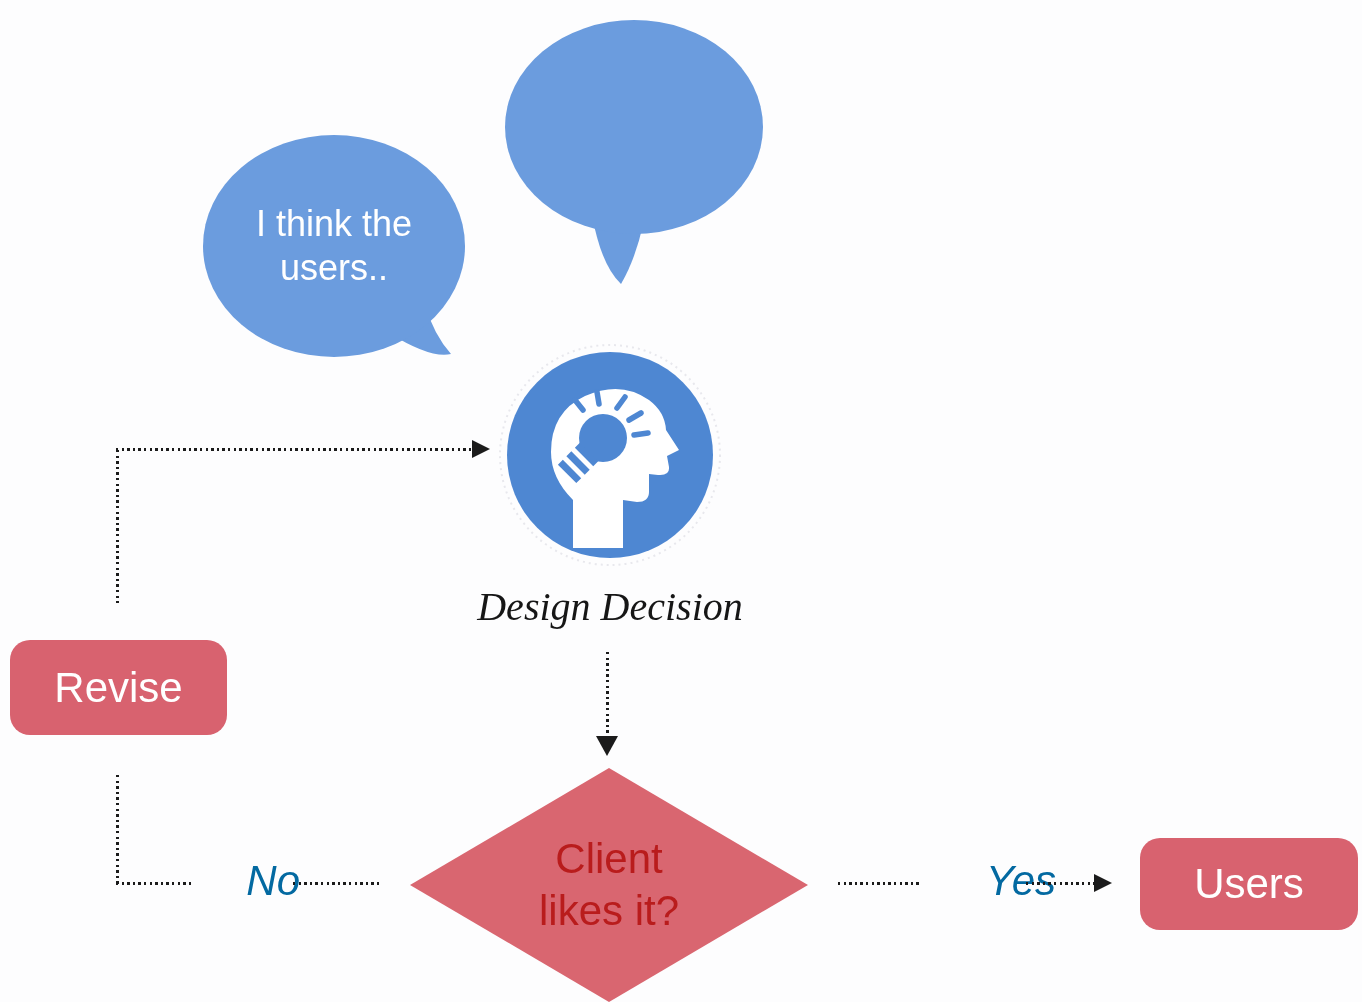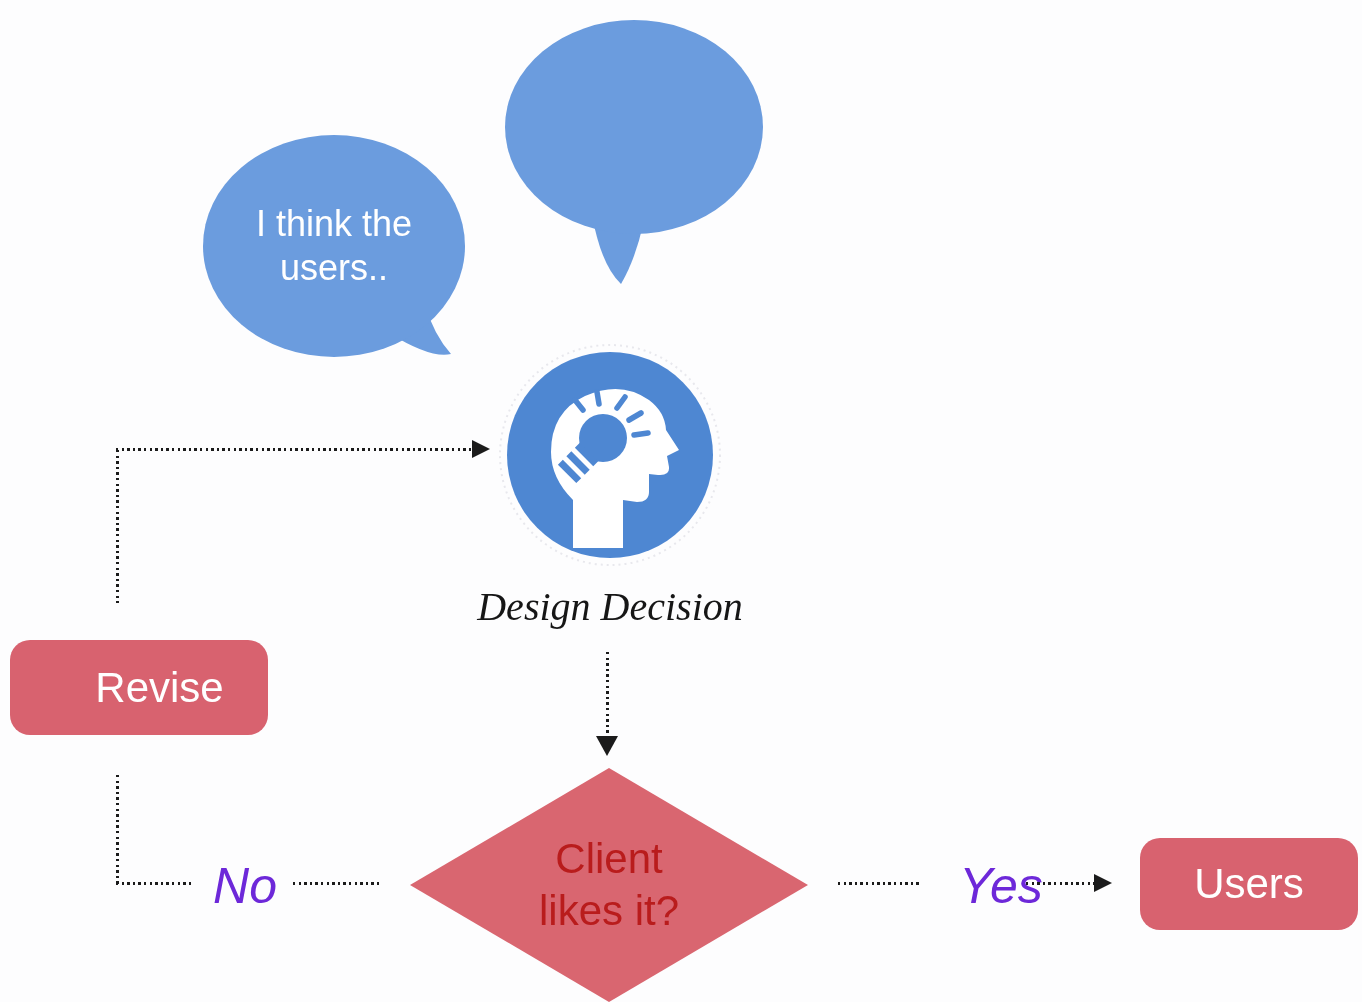--- a/index.html
+++ b/index.html
@@ -34,37 +34,37 @@
     color:#fff;font-size:36px;line-height:1.22;text-align:center;white-space:pre-line;
   }
   
   #center-icon{position:absolute;left:495px;top:340px;width:230px;height:230px;}
   
   #design-decision-label{
     position:absolute;left:410px;top:583px;width:400px;text-align:center;
     font-family:"Liberation Serif",serif;font-style:italic;font-size:40px;color:#161616;
   }
   .edge-label{
-    position:absolute;width:110px;text-align:center;
-    font-style:italic;font-size:50px;color:#6d28d9;
+    position:absolute;width:110px;text-align:right;
+    font-style:italic;font-size:42px;color:#0369a1;
   }
   
   #decision-diamond{position:absolute;left:410px;top:768px;width:398px;height:234px;}
   #decision-label{
     position:absolute;left:410px;top:768px;width:398px;height:234px;
     display:flex;align-items:center;justify-content:center;
     color:#b91c1c;font-size:42px;line-height:1.24;text-align:center;white-space:pre-line;
   }
   
   .pill{
     position:absolute;background:#D8626F;border-radius:20px;
     display:flex;align-items:center;justify-content:center;
     color:#fff;font-size:42px;
   }
-  #revise-node{left:10px;top:640px;width:217px;height:95px;padding-left:41px;}
+  #revise-node{left:10px;top:640px;width:217px;height:95px;}
   #done-node{left:1140px;top:838px;width:218px;height:92px;}
 </style>
 </head>
 <body>
 
 <div id="canvas">
 
   <div class="bubble" style="left:203px;top:135px;width:262px;height:225px;">
     <svg width="262" height="225" viewBox="0 0 262 225">
       <path d="M 186 198 Q 228 224 248 219 Q 231 200 222 170 Z" fill="#6B9CDE"></path>

